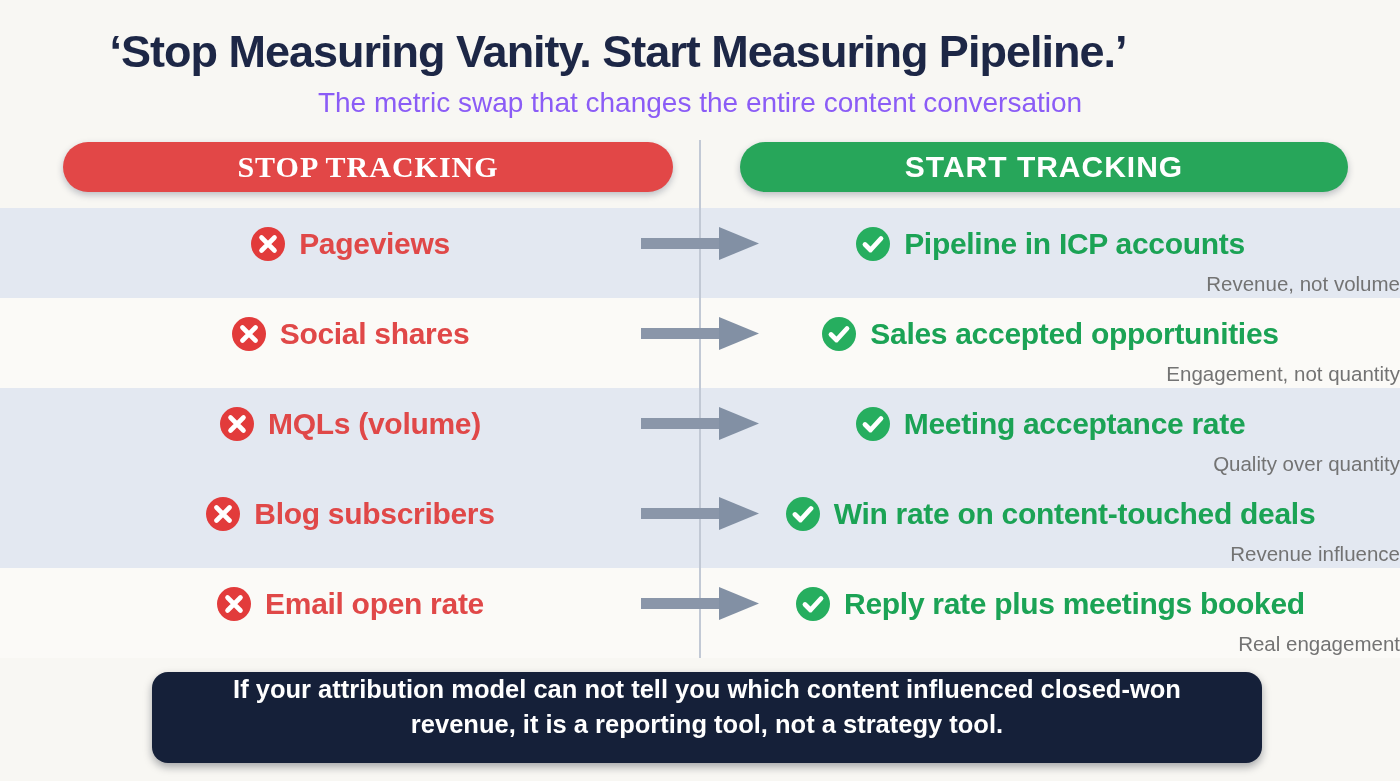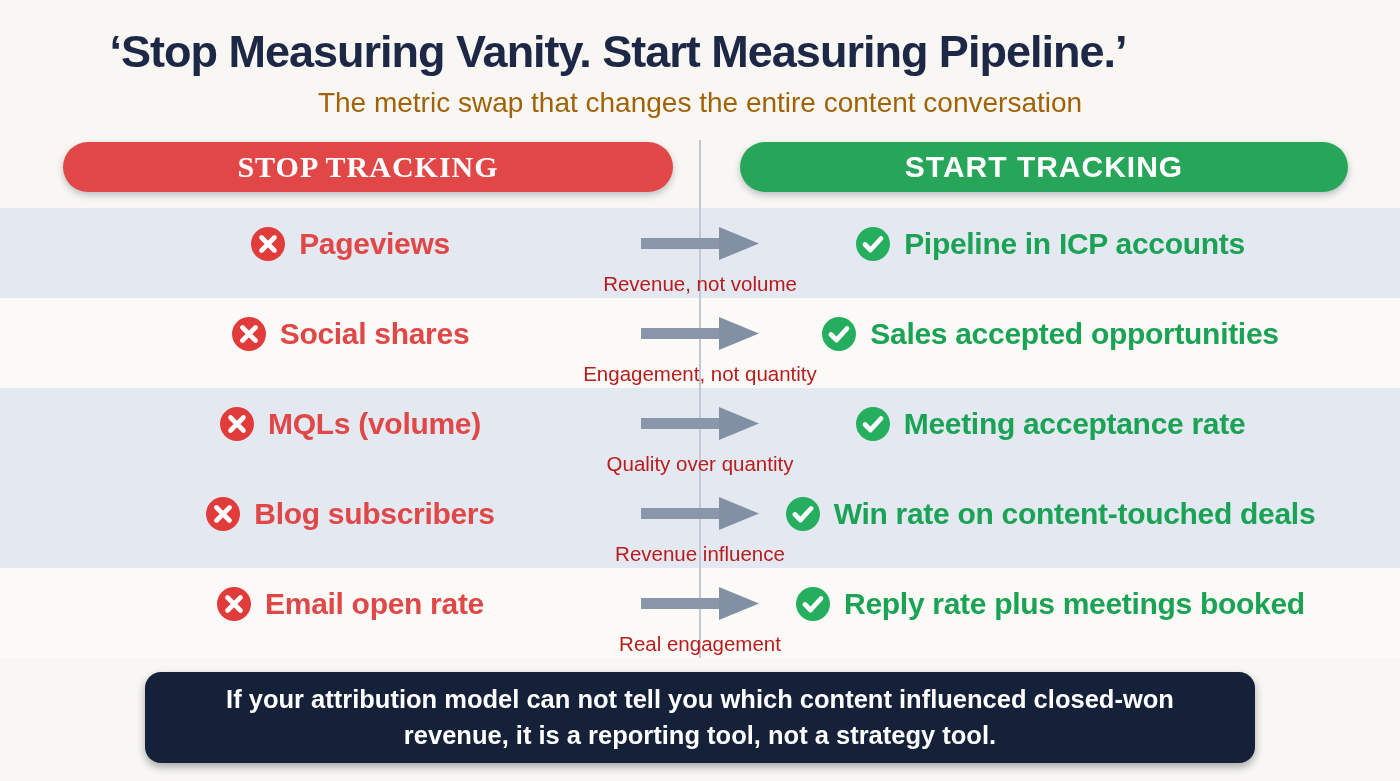--- a/index.html
+++ b/index.html
@@ -15,21 +15,21 @@
   .title {
     position: absolute; top: 26px; left: 0; width: 1236px;
     text-align: center;
     font-size: 45px; font-weight: bold; letter-spacing: -1px;
     color: #1d2746;
   }
   .subtitle {
     position: absolute; top: 87px; left: 0; width: 1400px;
     text-align: center;
     font-size: 28px; font-weight: normal;
-    color: #a16207;
+    color: #8b5cf6;
   }
 
   
   .pill {
     position: absolute; top: 142px; height: 50px;
     border-radius: 26px;
     display: flex; align-items: center; justify-content: center;
     color: #ffffff; font-size: 30px; font-weight: bold; letter-spacing: 1px;
     box-shadow: 0 3px 7px rgba(30,40,70,0.28);
     z-index: 3;
@@ -65,32 +65,32 @@
   .icon { display: inline-flex; }
   .icon svg { display: block; }
 
   .arrow {
     position: absolute; left: 641px; top: 18px;
     z-index: 2;
   }
 
   .caption {
     position: absolute; left: 0; bottom: 2px; width: 1400px;
-    text-align: center;
-    font-size: 20.5px; color: #b91c1c; z-index: 2;
+    text-align: right;
+    font-size: 20.5px; color: #737373; z-index: 2;
   }
 
   
   .footer-note {
-    position: absolute; left: 145px; top: 672px;
+    position: absolute; left: 152px; top: 672px;
     width: 1110px; height: 91px;
     background: #152039;
     border-radius: 16px;
     box-shadow: 0 4px 8px rgba(10,15,30,0.35);
-    display: flex; align-items: center; justify-content: center;
+    display: flex; justify-content: center;
     padding: 0 36px;
     text-align: center;
     color: #ffffff; font-size: 25.5px; font-weight: bold; line-height: 1.38;
     z-index: 4;
   }
 </style>
 </head>
 <body>
 
 <svg width="0" height="0" style="position:absolute">

